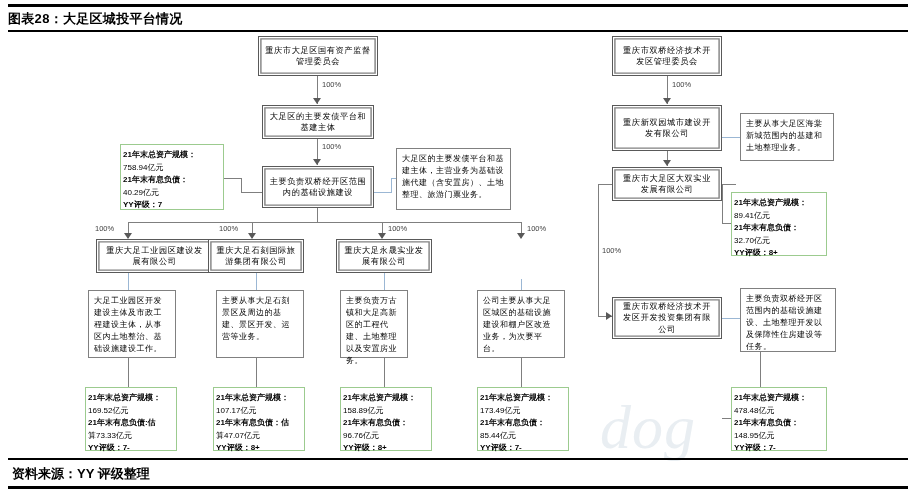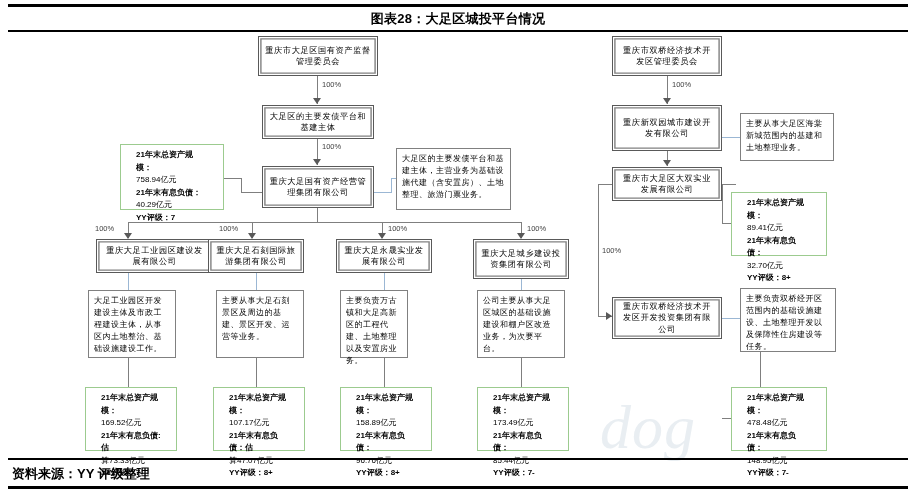--- a/index.html
+++ b/index.html
@@ -20,21 +20,21 @@
   .title-rule-top {
     position: absolute; left: 8px; top: 4px; width: 900px; height: 3px;
     background: #000000;
   }
   .title-rule-bottom {
     position: absolute; left: 8px; top: 30px; width: 900px; height: 2px;
     background: #000000;
   }
   .chart-title {
     position: absolute; left: 8px; top: 8px; width: 900px; height: 21px;
-    text-align: center;
+    text-align: left;
     font-size: 13px;
     font-weight: bold;
     color: #000000;
     line-height: 21px;
     letter-spacing: 0.3px;
   }
 
   
   .footer-rule-top {
     position: absolute; left: 8px; top: 458px; width: 900px; height: 2px;
@@ -99,21 +99,21 @@
 
   
   .stat {
     position: absolute;
     border: 1.2px solid #9ccb8f;
     background: #ffffff;
     color: #000000;
     font-size: 8px;
     line-height: 12.5px;
     text-align: left;
-    padding: 4px 15px;
+    padding: 4px 2px;
     z-index: 3;
   }
   .stat .lbl { font-weight: bold; }
   .stat .val { font-weight: normal; }
 
   
   .ln { position: absolute; background: #7f7f7f; z-index: 1; }
   .ln.v { width: 1.3px; }
   .ln.h { height: 1.3px; }
   .ln.blue { background: #9bb7d4; }
@@ -159,21 +159,21 @@
   <div class="ln v" style="left:317px; top:76px; height:28px;"></div>
   <div class="pct" style="left:322px; top:80px;">100%</div>
   <div class="arrow-down" style="left:313px; top:98px;"></div>
 
   <div class="node double" style="left:262px; top:105px; width:112px; height:34px;">大足区的主要发债平台和基建主体</div>
 
   <div class="ln v" style="left:317px; top:139px; height:26px;"></div>
   <div class="pct" style="left:322px; top:142px;">100%</div>
   <div class="arrow-down" style="left:313px; top:159px;"></div>
 
-  <div class="node double" style="left:262px; top:166px; width:112px; height:42px;">重庆大足国有资产经营管理集团有限公司</div>
+  <div class="node double" style="left:262px; top:166px; width:112px; height:42px;">主要负责双桥经开区范围内的基础设施建设</div>
 
   <div class="stat" style="left:120px; top:144px; width:104px; height:66px;">
     <div><span class="lbl">21年末总资产规模：</span></div>
     <div><span class="val">758.94亿元</span></div>
     <div><span class="lbl">21年末有息负债：</span></div>
     <div><span class="val">40.29亿元</span></div>
     <div><span class="lbl">YY评级：7</span></div>
   </div>
 
   <div class="ln h" style="left:224px; top:178px; width:18px;"></div>
@@ -201,21 +201,20 @@
   <div class="arrow-down" style="left:378px; top:233px;"></div>
   <div class="pct" style="left:388px; top:224px;">100%</div>
 
   <div class="ln v" style="left:521px; top:222px; height:16px;"></div>
   <div class="arrow-down" style="left:517px; top:233px;"></div>
   <div class="pct" style="left:527px; top:224px;">100%</div>
 
   <div class="node double" style="left:80px; top:239px; width:117px; height:34px;margin-left:16px;">重庆大足工业园区建设发展有限公司</div>
   <div class="node double" style="left:208px; top:239px; width:96px; height:34px;">重庆大足石刻国际旅游集团有限公司</div>
   <div class="node double" style="left:336px; top:239px; width:96px; height:34px;">重庆大足永晟实业发展有限公司</div>
-  <div class="node double" style="left:473px; top:239px; width:96px; height:40px;">重庆大足城乡建设投资集团有限公司</div>
 
   <div class="ln v blue" style="left:128px; top:273px; height:17px;"></div>
   <div class="ln v blue" style="left:256px; top:273px; height:17px;"></div>
   <div class="ln v blue" style="left:384px; top:273px; height:17px;"></div>
   <div class="ln v blue" style="left:521px; top:279px; height:11px;"></div>
 
   <div class="desc" style="left:88px; top:290px; width:88px; height:68px;">大足工业园区开发建设主体及市政工程建设主体，从事区内土地整治、基础设施建设工作。</div>
   <div class="desc" style="left:216px; top:290px; width:88px; height:68px;">主要从事大足石刻景区及周边的基建、景区开发、运营等业务。</div>
   <div class="desc" style="left:340px; top:290px; width:68px; height:68px;">主要负责万古镇和大足高新区的工程代建、土地整理以及安置房业务。</div>
   <div class="desc" style="left:477px; top:290px; width:88px; height:68px;">公司主要从事大足区城区的基础设施建设和棚户区改造业务，为次要平台。</div>

